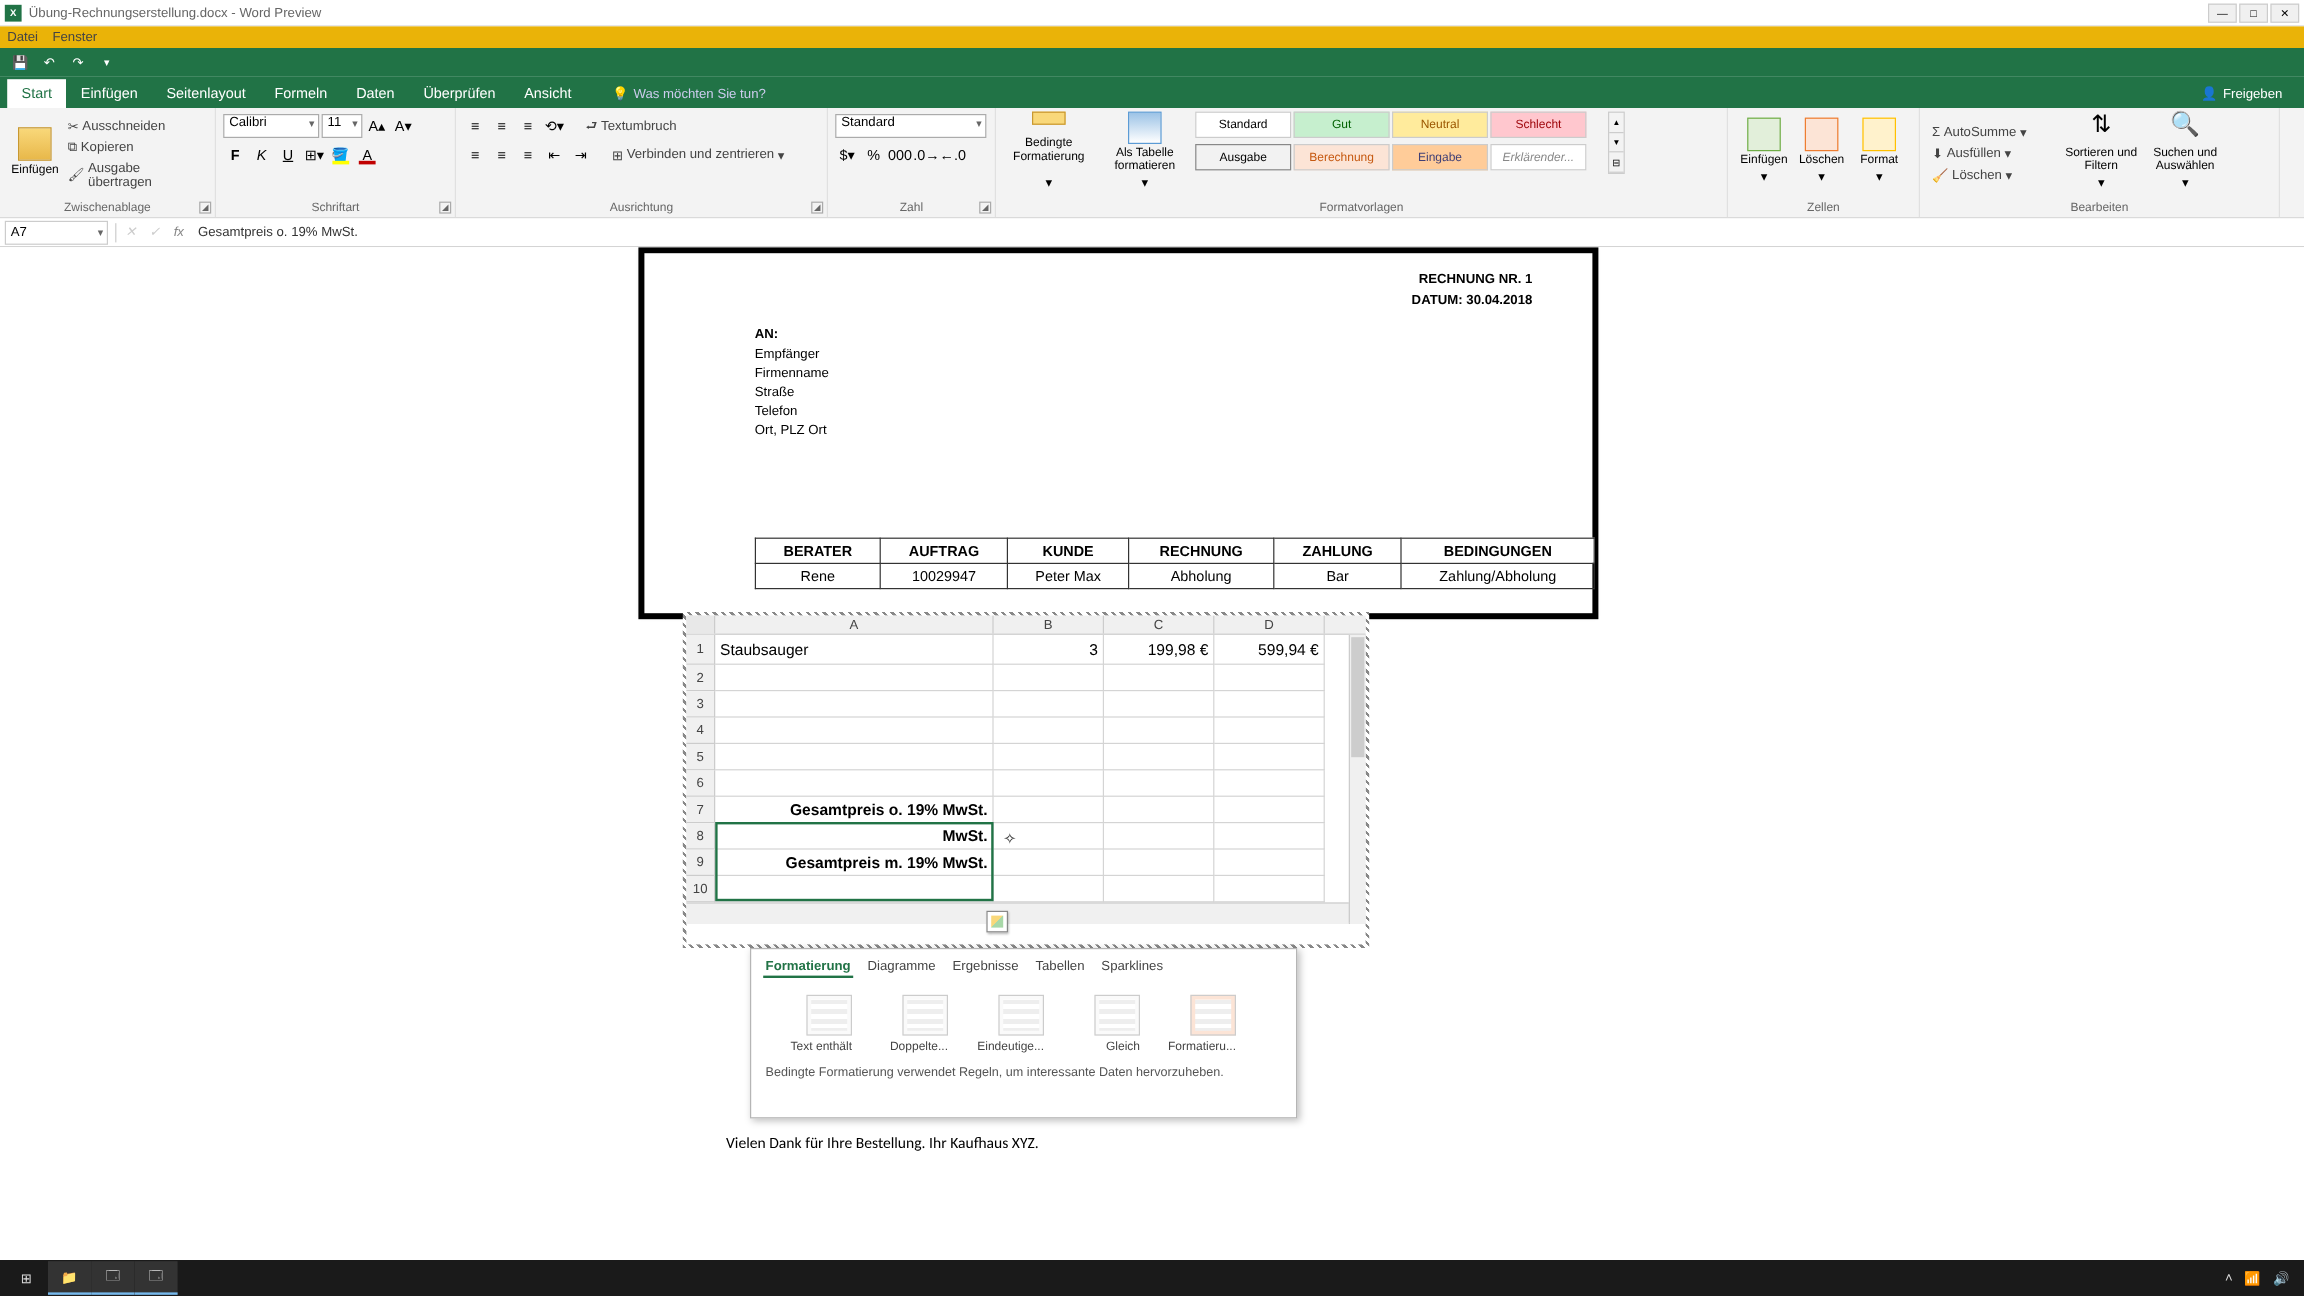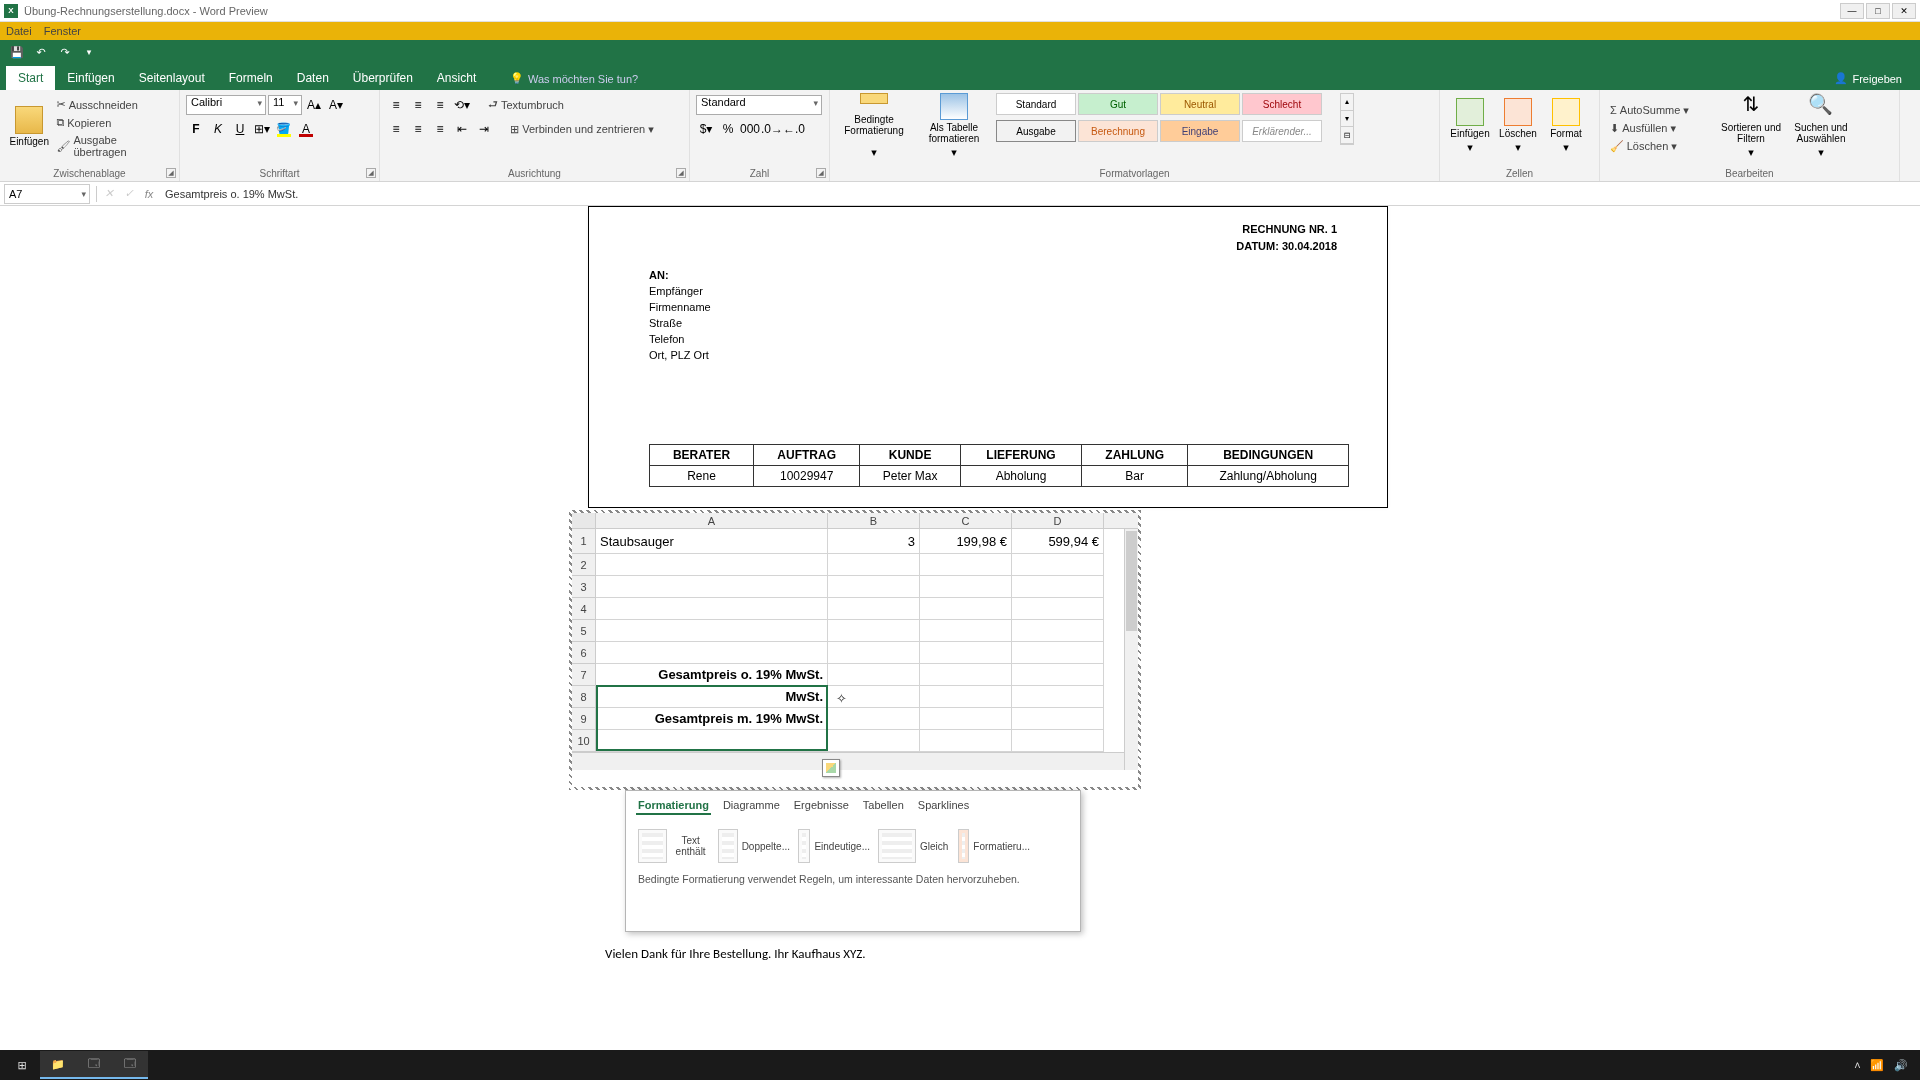--- a/index.html
+++ b/index.html
@@ -66,21 +66,21 @@
 
 .fbar{height:24px;background:#fff;border-bottom:1px solid #d4d4d4;display:flex;align-items:center;}
 .namebox{width:86px;height:20px;border:1px solid #ccc;margin:0 4px;padding:0 4px;display:flex;align-items:center;background:#fff;position:relative;}
 .namebox::after{content:"▾";position:absolute;right:3px;font-size:9px;color:#666;}
 .fbar .fxbtn{width:20px;height:20px;display:flex;align-items:center;justify-content:center;color:#888;font-style:italic;}
 .fbar .fxsep{width:1px;height:16px;background:#ccc;margin:0 2px;}
 .fbar .formula{flex:1;padding:0 6px;color:#333;}
 
 
 .docarea{flex:1;background:#fff;position:relative;overflow:hidden;}
-.page{position:absolute;left:588px;top:0;width:800px;background:#fff;border:1px solid #000000;box-shadow:0 0 4px rgba(0,0,0,0.05);}
+.page{position:absolute;left:532px;top:0;width:800px;background:#fff;border:5px solid #000000;box-shadow:0 0 4px rgba(0,0,0,0.05);padding-left:32px;}
 .page-content{padding:14px 50px 20px 60px;font-family:Calibri,sans-serif;}
 .invoice-hdr{text-align:right;font-size:13px;font-weight:bold;line-height:1.5;}
 .addr{margin-top:14px;font-size:13px;line-height:1.45;}
 .addr .an{font-weight:bold;}
 
 .order-table{margin-top:80px;border-collapse:collapse;width:700px;}
 .order-table th,.order-table td{border:1px solid #333;padding:3px 8px;font-size:12px;text-align:center;}
 .order-table th{font-weight:bold;background:#fff;}
 
 
@@ -107,21 +107,21 @@
 .hscroll-area{height:18px;display:flex;background:#f0f0f0;border-top:1px solid #ccc;}
 .hscroll-area .htrack{flex:1;position:relative;}
 .hscroll-area .harrow{width:14px;display:flex;align-items:center;justify-content:center;font-size:9px;border-left:1px solid #ccc;}
 
 
 .qa-popup{position:absolute;left:625px;top:584px;width:456px;height:142px;background:#fff;border:1px solid #b5b5b5;box-shadow:2px 2px 6px rgba(0,0,0,0.25);}
 .qa-tabs{display:flex;gap:10px;padding:6px 10px 4px 10px;font-size:11px;}
 .qa-tab{padding:2px 2px;color:#444;cursor:pointer;}
 .qa-tab.active{color:#217346;border-bottom:2px solid #217346;font-weight:600;}
 .qa-items{display:flex;gap:8px;padding:10px 12px 6px 12px;}
-.qa-item{display:flex;flex-direction:row;align-items:center;gap:4px;width:72px;}
+.qa-item{display:flex;flex-direction:column;align-items:flex-end;gap:4px;width:72px;}
 .qa-item .qa-ico{width:38px;height:34px;border:1px solid #ccc;background:#fafafa;position:relative;}
 .qa-item .qa-ico::before{content:"";position:absolute;inset:3px;background:repeating-linear-gradient(#eee 0 4px,#fff 4px 8px);}
 .qa-item span{font-size:10px;text-align:center;color:#444;}
 .qa-hint{padding:4px 12px 6px 12px;font-size:10.5px;color:#555;}
 
 .thanks{position:absolute;left:605px;top:740px;font-size:13px;font-family:Calibri;}
 
 
 .statusbar{height:20px;background:#f3f3f3;border-top:1px solid #d4d4d4;display:flex;align-items:center;padding:0 8px;font-size:11px;color:#555;}
 .statusbar .views{margin-left:auto;display:flex;align-items:center;gap:4px;}
@@ -344,21 +344,21 @@
           <div>Straße</div>
           <div>Telefon</div>
           <div>Ort, PLZ Ort</div>
         </div>
         <table class="order-table">
           <tbody>
               <tr>
             <th>BERATER</th>
             <th>AUFTRAG</th>
             <th>KUNDE</th>
-            <th>LIEFERUNG</th>
+            <th>RECHNUNG</th>
             <th>ZAHLUNG</th>
             <th>BEDINGUNGEN</th>
           </tr>
           <tr>
             <td>Rene</td>
             <td>10029947</td>
             <td>Peter Max</td>
             <td>Abholung</td>
             <td>Bar</td>
             <td>Zahlung/Abholung</td>

